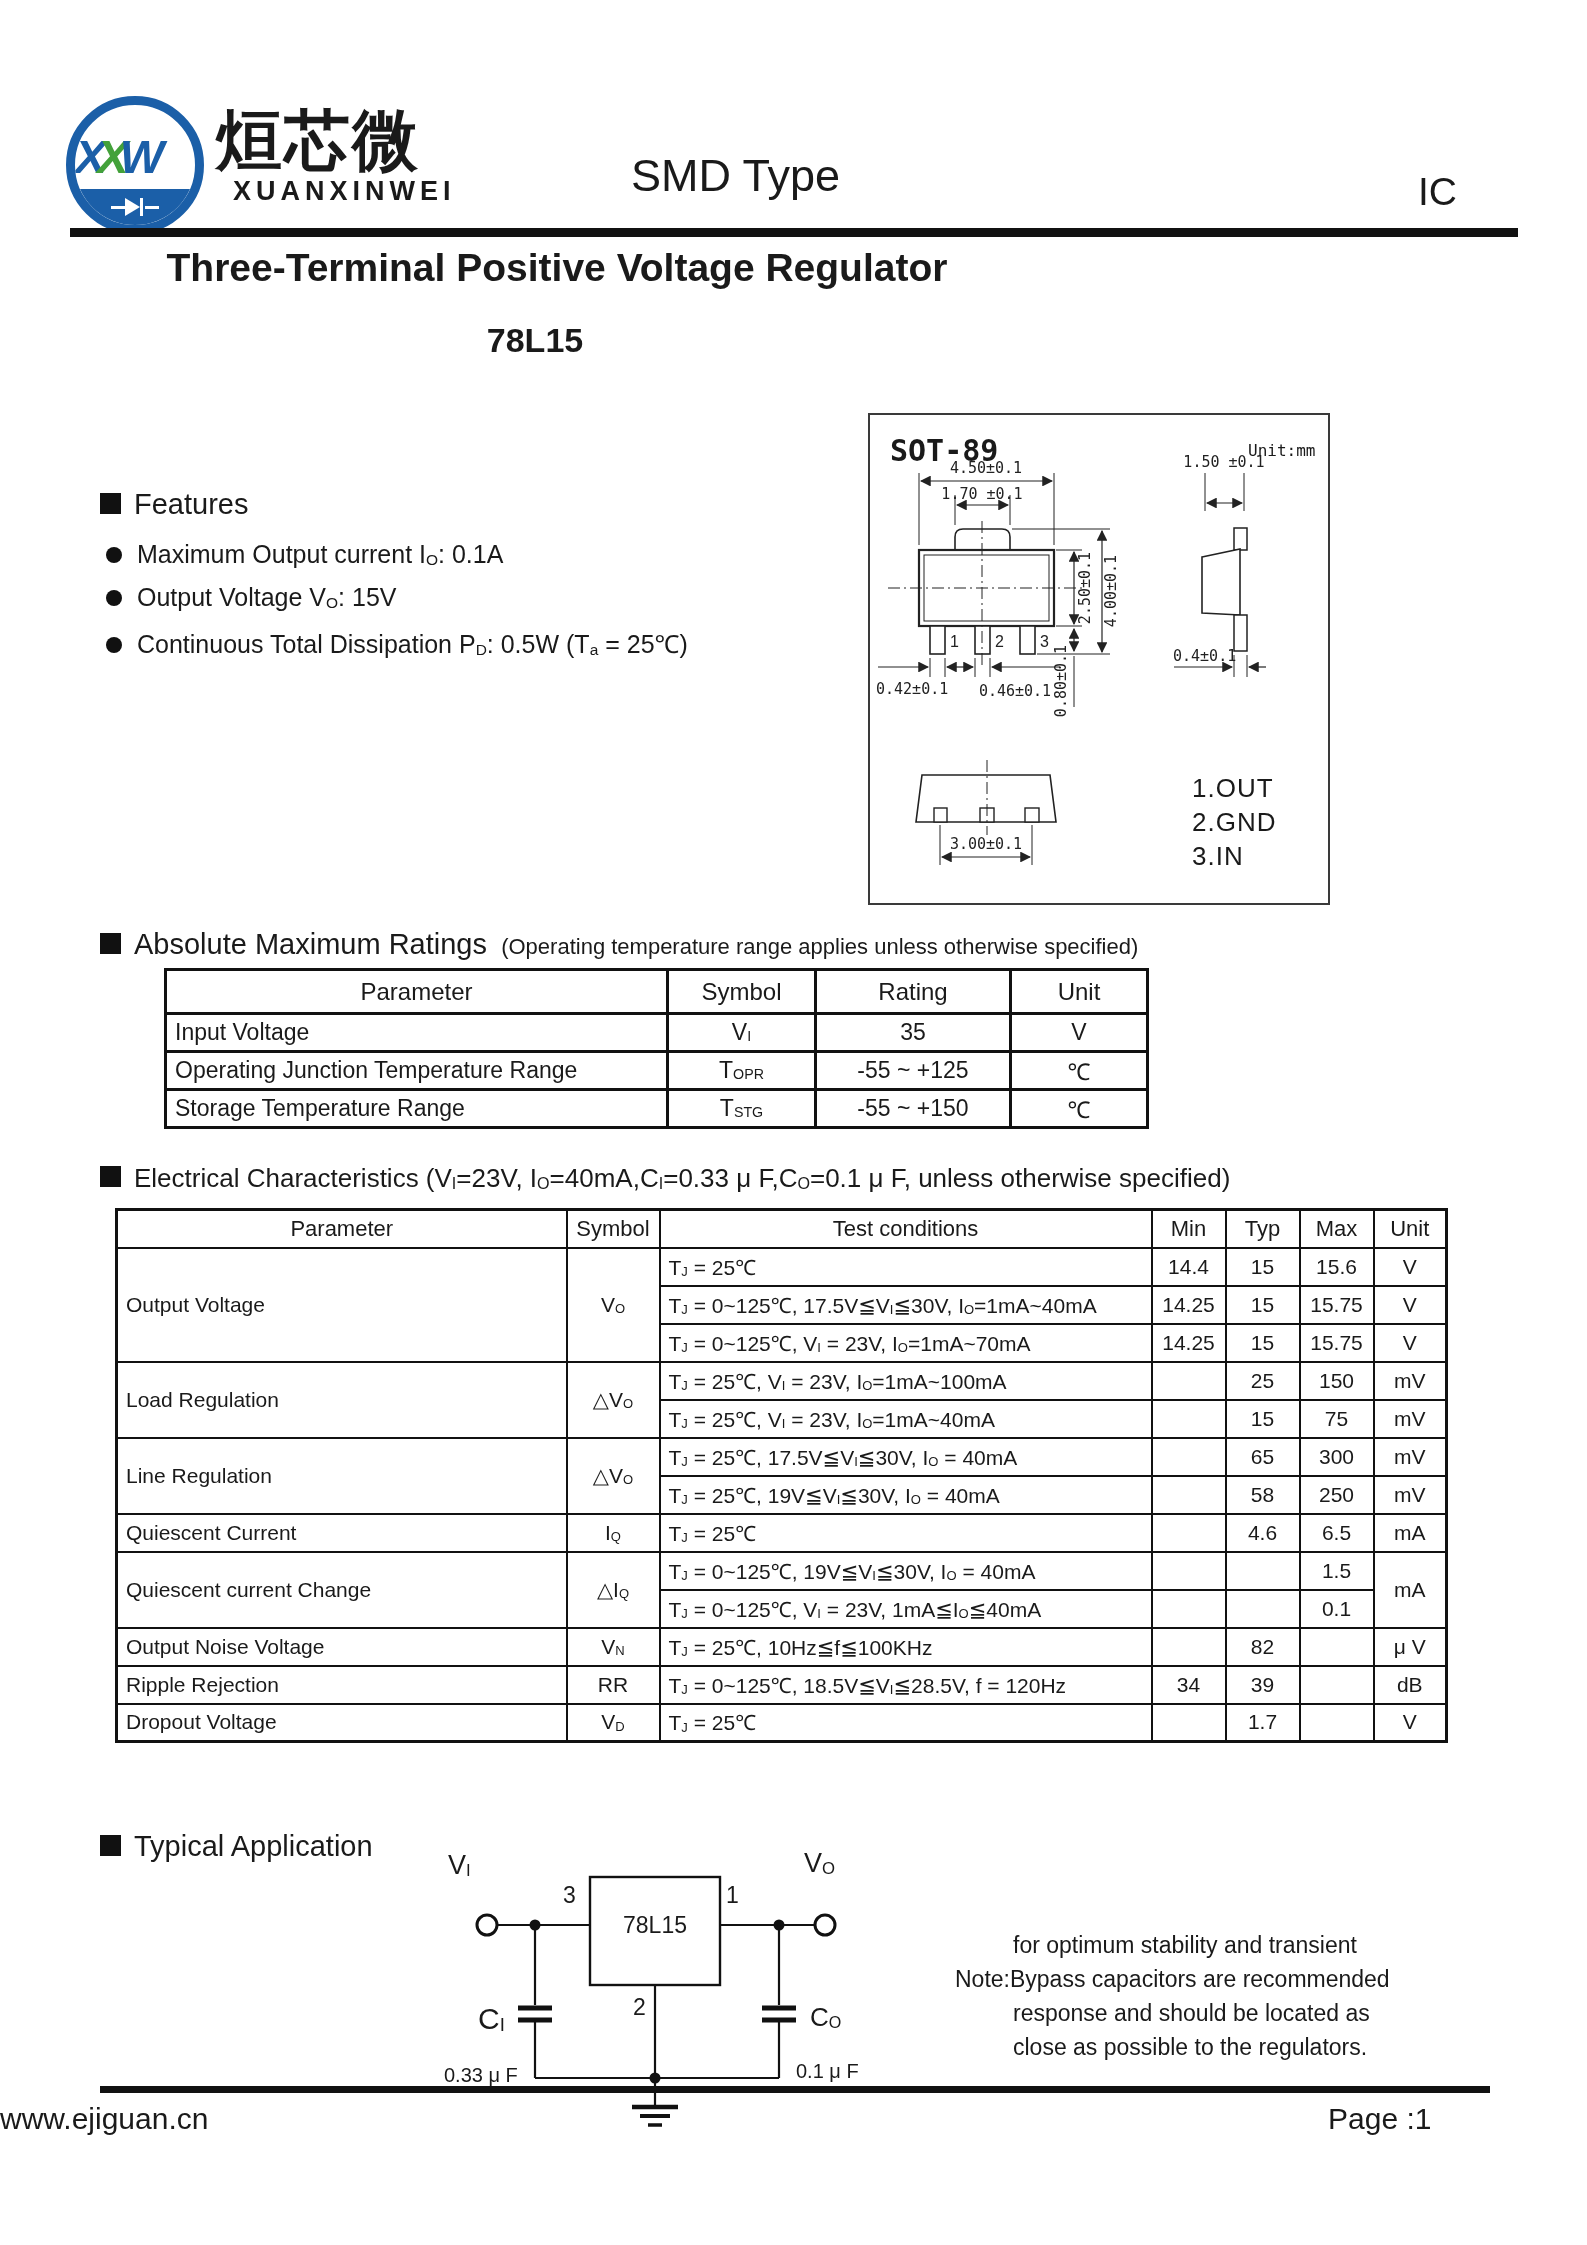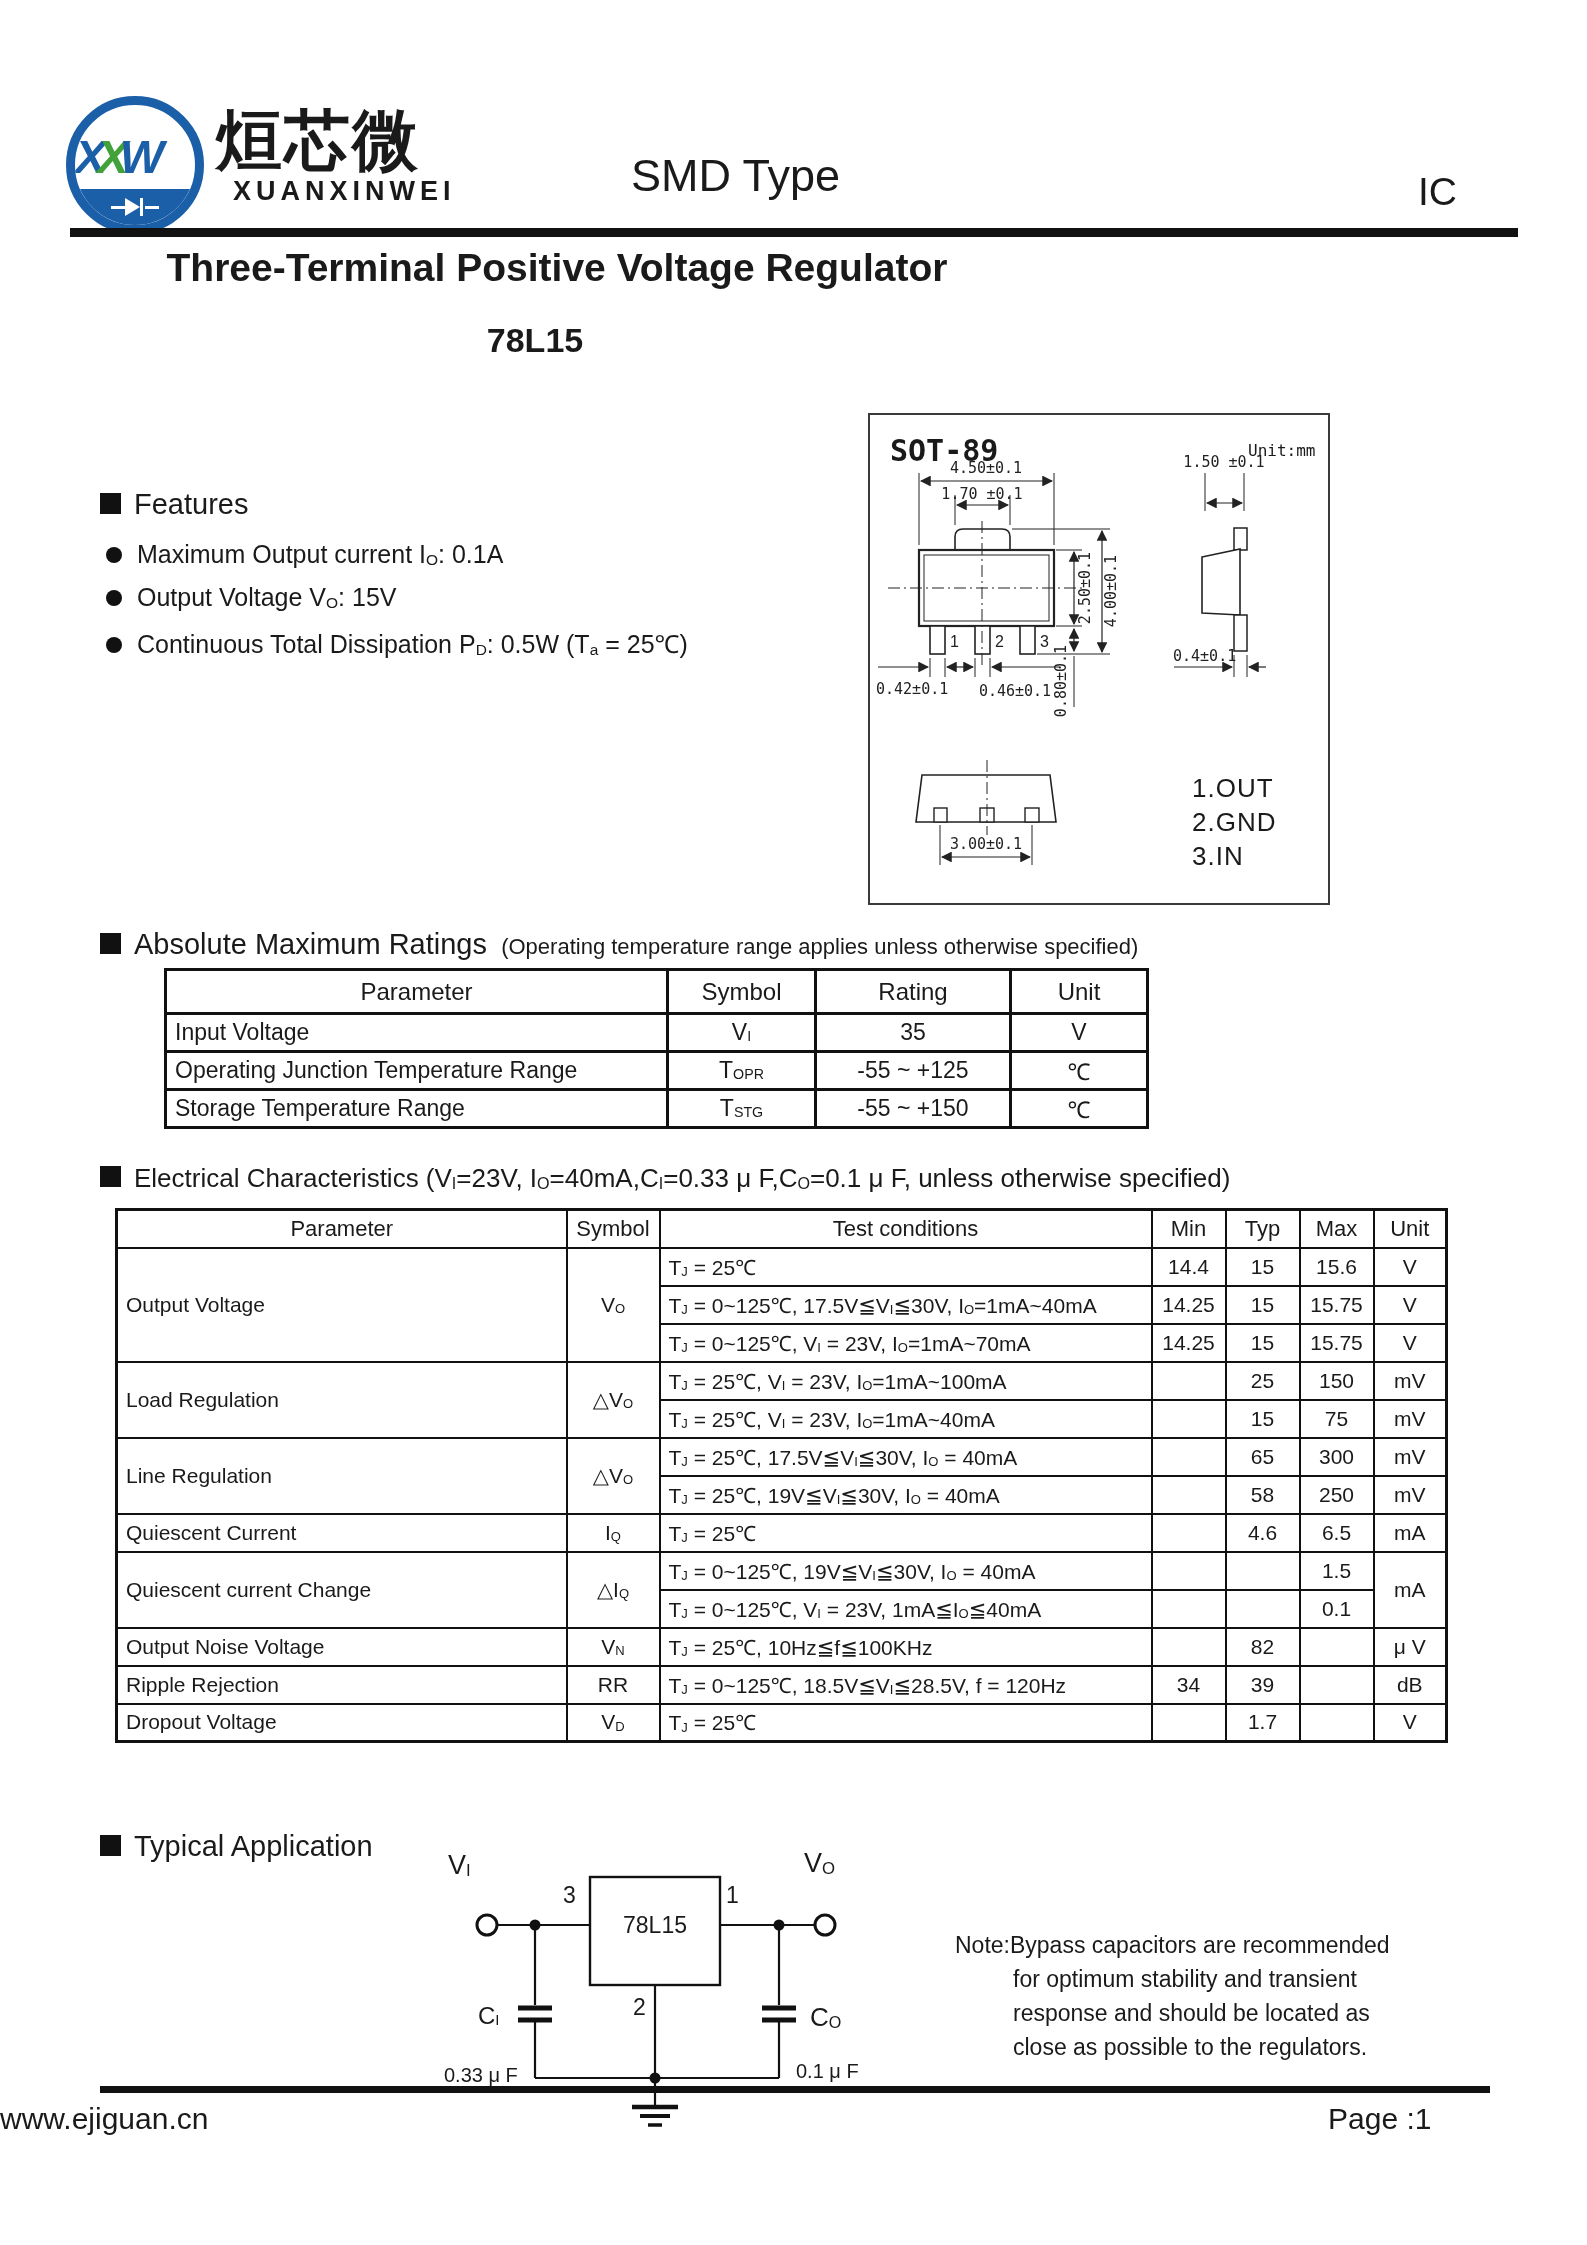--- a/index.html
+++ b/index.html
@@ -398,28 +398,28 @@
     <line x1="340" y1="271" x2="370" y2="271" stroke="#111" stroke-width="4"></line>
     <line x1="348" y1="280" x2="362" y2="280" stroke="#111" stroke-width="3.5"></line>
   </svg>
 
   <div class="clabel" style="left:448px; top:1850px; font-size:27px;">V<sub>I</sub></div>
   <div class="clabel" style="left:563px; top:1882px; font-size:23px;">3</div>
   <div class="clabel" style="left:726px; top:1882px; font-size:23px;">1</div>
   <div class="clabel" style="left:804px; top:1848px; font-size:27px;">V<sub>O</sub></div>
   <div class="clabel" style="left:590px; top:1912px; width:130px; text-align:center; font-size:23px;">78L15</div>
   <div class="clabel" style="left:633px; top:1994px; font-size:23px;">2</div>
-  <div class="clabel" style="left:478px; top:2002px; font-size:24px;">C<sub>I</sub></div>
+  <div class="clabel" style="left:478px; top:2002px; font-size:30px;">C<sub>I</sub></div>
   <div class="clabel" style="left:810px; top:2002px; font-size:26px;">C<sub>O</sub></div>
   <div class="clabel" style="left:444px; top:2064px; font-size:20px;">0.33 μ F</div>
   <div class="clabel" style="left:796px; top:2060px; font-size:20px;">0.1 μ F</div>
 
   <div class="abs" style="left:955px; top:1928px; width:480px;">
+    <div class="note-line note-ind">for optimum stability and transient</div>
     <div class="note-line">Note:Bypass capacitors are recommended</div>
-    <div class="note-line note-ind">for optimum stability and transient</div>
     <div class="note-line note-ind">response and should be located as</div>
     <div class="note-line note-ind">close as possible to the regulators.</div>
   </div>
 
   <div class="abs frule"></div>
   <div class="abs f-url">www.ejiguan.cn</div>
   <div class="abs f-page">Page :1</div>
 
 </div>
 

